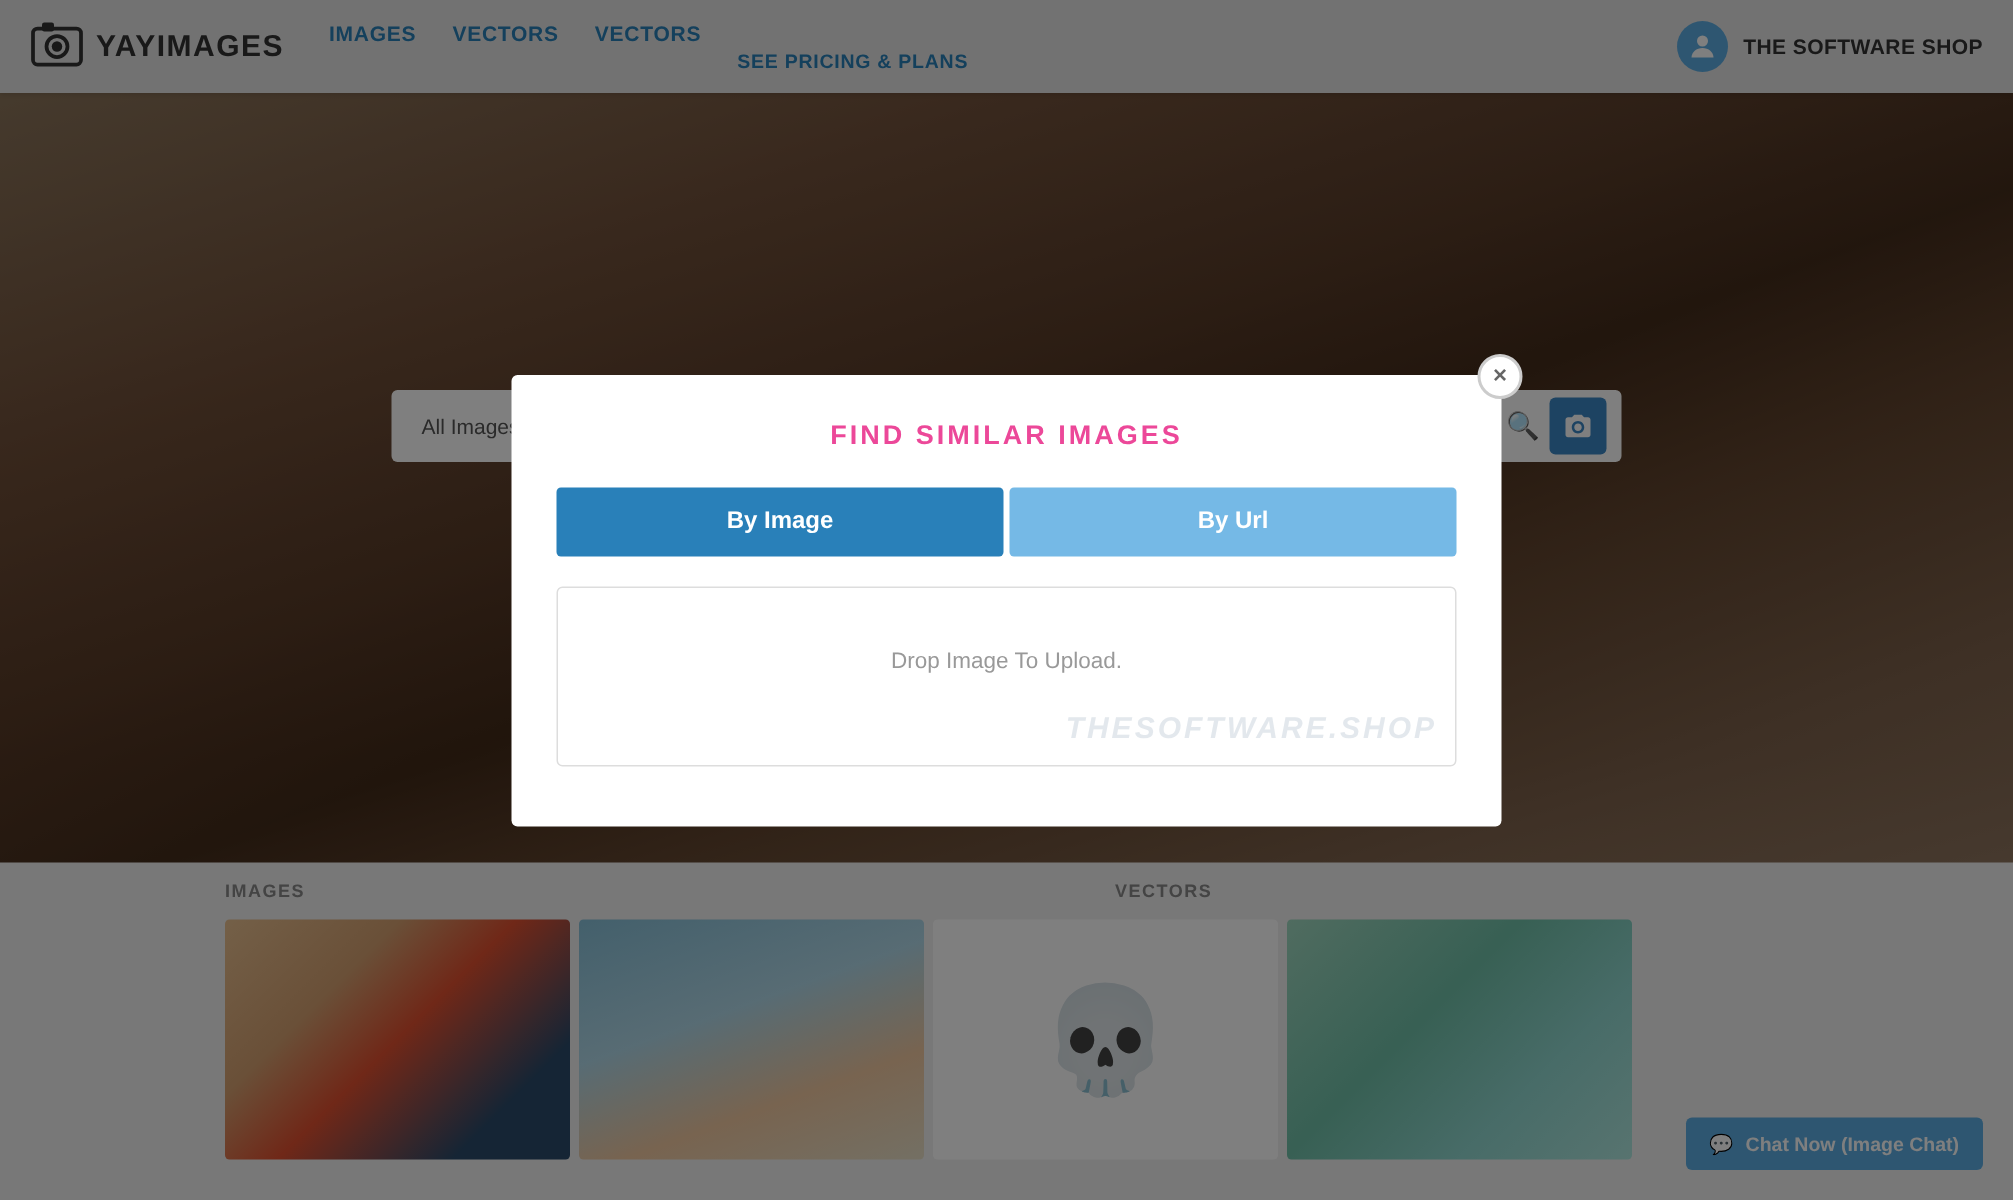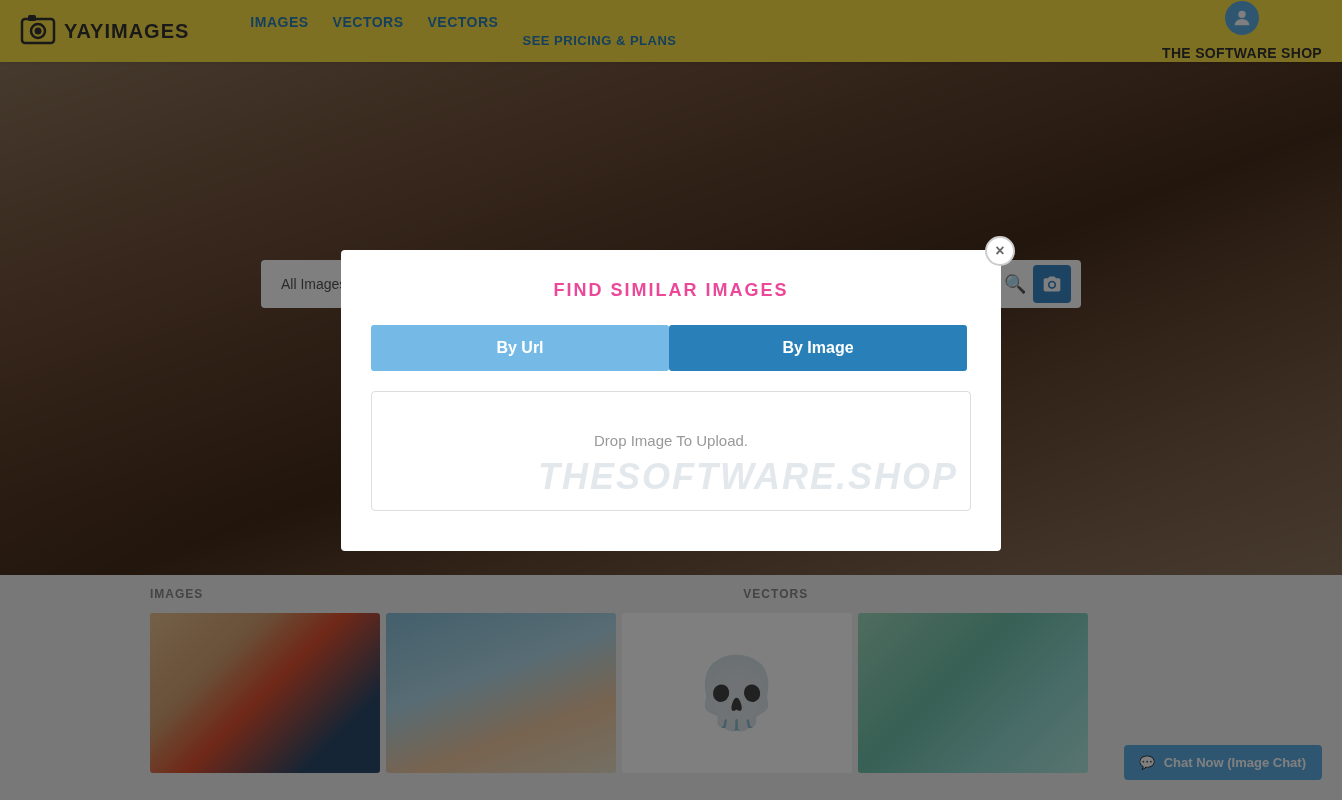--- a/index.html
+++ b/index.html
@@ -3,27 +3,26 @@
   <meta charset="utf-8">
   <style>
     * { margin: 0; padding: 0; box-sizing: border-box; }
     body { font-family: Arial, sans-serif; width: 1342px; height: 800px; overflow: hidden; position: relative; }
 
     
     .header {
       position: absolute;
       top: 0; left: 0; right: 0;
       height: 62px;
-      background: #fde047;
+      background: #e5e5e5;
       display: flex;
       align-items: center;
       padding: 0 20px;
       z-index: 10;
       box-shadow: 0 1px 3px rgba(0,0,0,0.1);
-      gap: 31px;
     }
     .logo {
       display: flex;
       align-items: center;
       gap: 8px;
       margin-right: 30px;
     }
     .logo-icon {
       width: 36px;
       height: 36px;
@@ -48,21 +47,20 @@
       letter-spacing: 0.5px;
     }
     .nav-item:last-child {
       font-size: 13px;
       margin-top: 19px;
     }
     .header-right {
       display: flex;
       align-items: center;
       gap: 10px;
-      flex-direction: column;
     }
     .user-avatar {
       width: 34px;
       height: 34px;
       border-radius: 50%;
       background: #5dade2;
       display: flex;
       align-items: center;
       justify-content: center;
       color: white;
@@ -274,21 +272,21 @@
       align-items: center;
       justify-content: center;
       position: relative;
     }
     .drop-text {
       font-size: 15px;
       color: #999;
       margin-bottom: 20px;
     }
     .watermark {
-      font-size: 36px;
+      font-size: 20px;
       font-weight: 900;
       color: rgba(200, 210, 220, 0.5);
       letter-spacing: 2px;
       position: absolute;
       bottom: 12px;
       right: 12px;
       font-style: italic;
     }
   </style>
 </head>
@@ -363,21 +361,21 @@
   <span>Chat Now (Image Chat)</span>
 </button>
 
 <div class="modal-overlay">
   <div class="modal">
     <button class="modal-close">
       <span>×</span>
     </button>
     <div class="modal-title">FIND SIMILAR IMAGES</div>
     <div class="modal-tabs">
+      <button class="modal-tab modal-tab-active" style="margin-right:4px;">By Image</button>
       <button class="modal-tab modal-tab-inactive">By Url</button>
-      <button class="modal-tab modal-tab-active" style="margin-right:4px;">By Image</button>
     </div>
     <div class="modal-drop-area">
       <div class="drop-text">Drop Image To Upload.</div>
       <div class="watermark">THESOFTWARE.SHOP</div>
     </div>
   </div>
 </div>
 
 </body></html>

